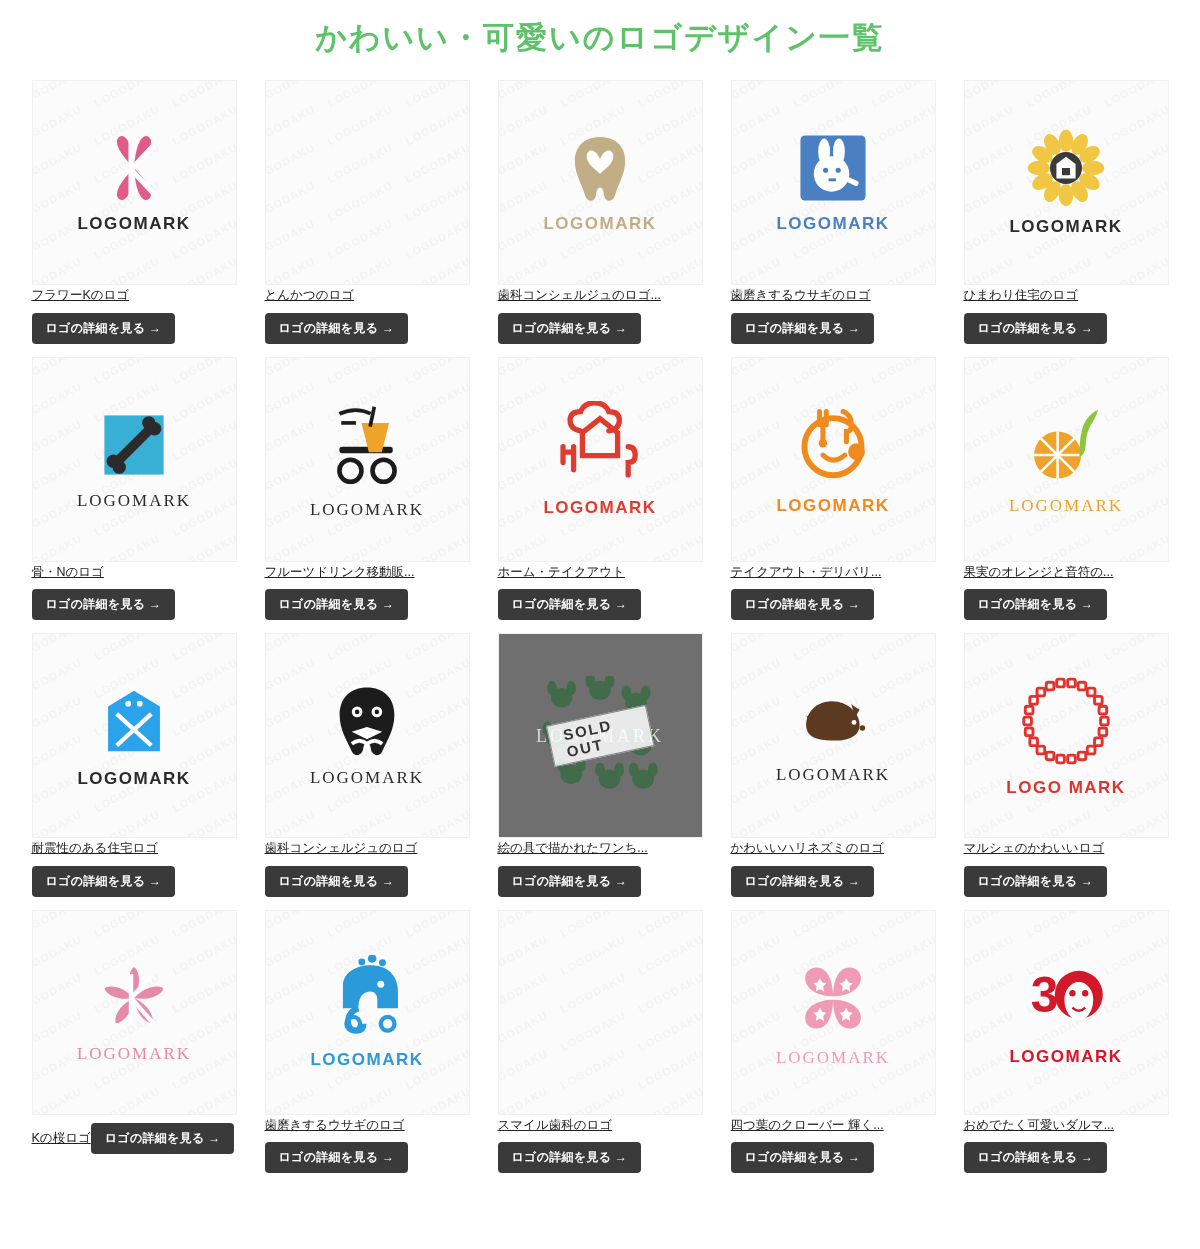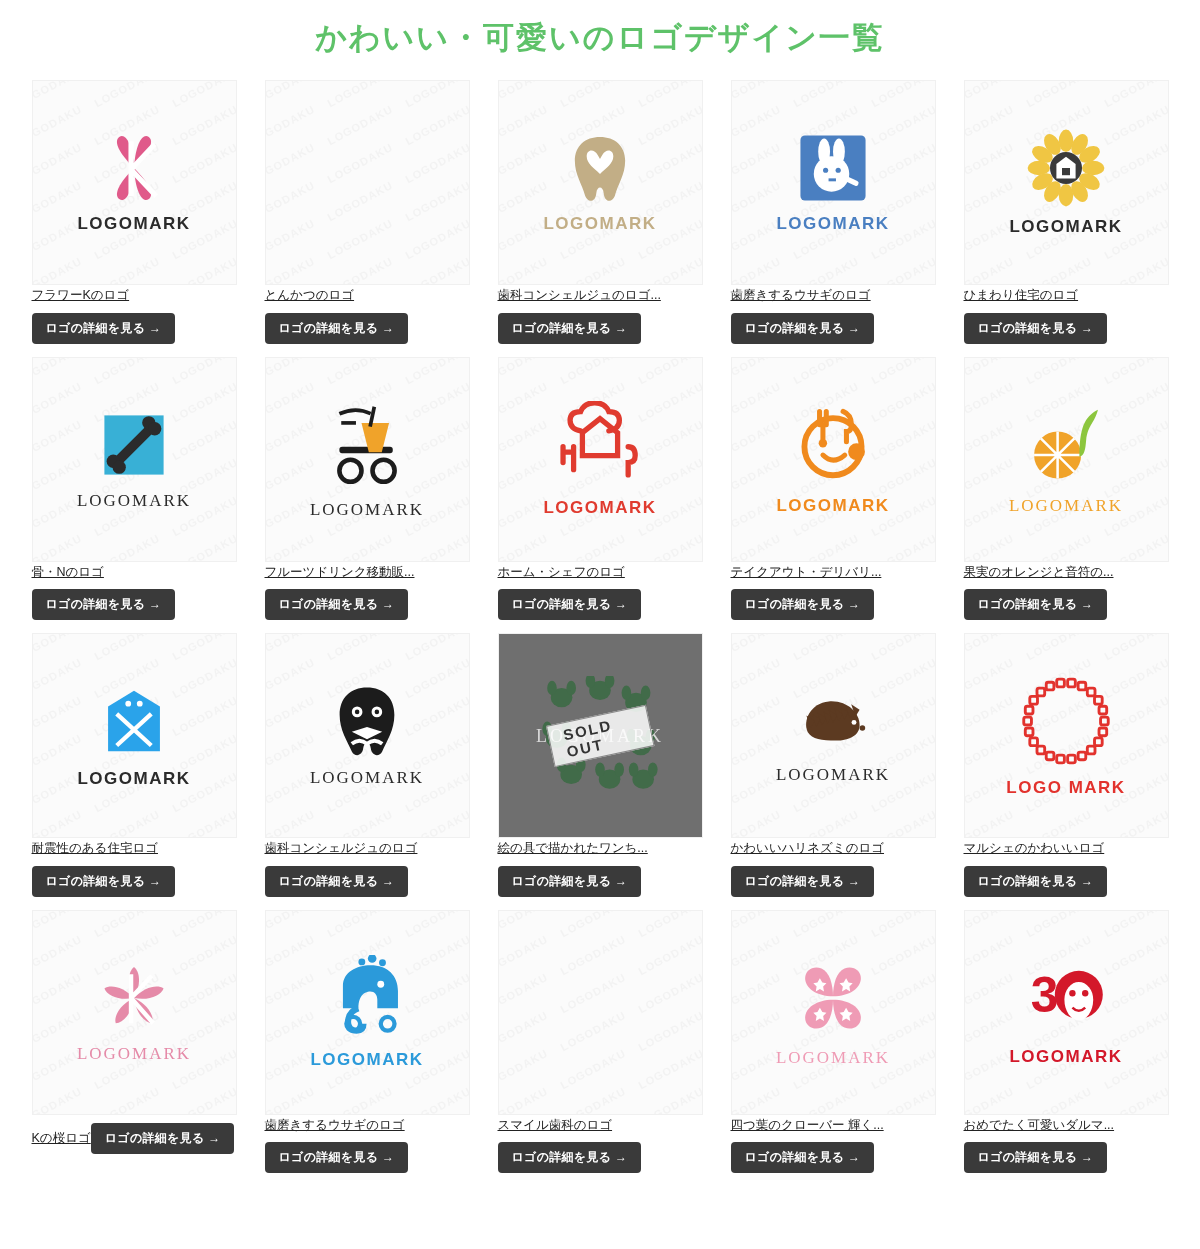--- a/index.html
+++ b/index.html
@@ -404,21 +404,21 @@
               <svg class="mark" width="88" height="88" viewBox="0 0 100 100">
                 <g fill="none" stroke="#e03b2f" stroke-width="6" stroke-linecap="round">
                   <path d="M28 34 q-12 -2 -12 -12 q0 -10 12 -10 q4 -10 16 -10 q12 0 16 10 q12 0 12 10 q0 10 -12 12"></path>
                   <path d="M30 36 L50 20 L70 36 V62 H30 Z"></path>
                   <path d="M8 52 v18 M8 58 h12 M20 52 v26"></path>
                   <path d="M82 52 q8 0 8 10 q0 8 -8 8 v14"></path>
                 </g>
               </svg>
               <div class="wordmark" style="color:#e03b2f">LOGOMARK</div>
             </div>
-          </div><a class="caption" href="#">ホーム・シェフのロゴ</a><button class="detail-btn">ロゴの詳細を見る →</button></div>
+          </div><a class="caption" href="#">ホーム・テイクアウト</a><button class="detail-btn">ロゴの詳細を見る →</button></div>
         <div class="card"><div class="thumb">
             <div class="wm">
               <span style="left:-20px; top:0px;">LOGODAKU</span>
               <span style="left:58px; top:0px;">LOGODAKU</span>
               <span style="left:136px; top:0px;">LOGODAKU</span>
               <span style="left:-20px; top:38px;">LOGODAKU</span>
               <span style="left:58px; top:38px;">LOGODAKU</span>
               <span style="left:136px; top:38px;">LOGODAKU</span>
               <span style="left:-20px; top:76px;">LOGODAKU</span>
               <span style="left:58px; top:76px;">LOGODAKU</span>

